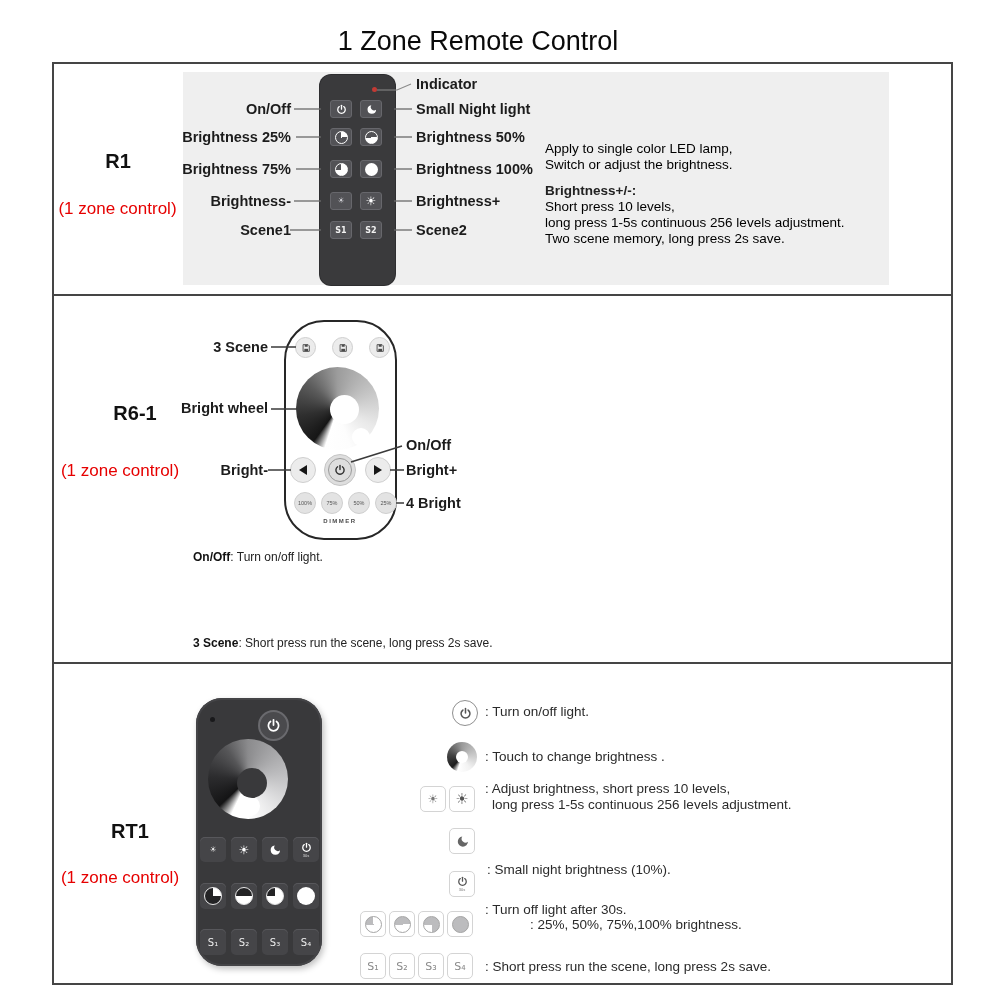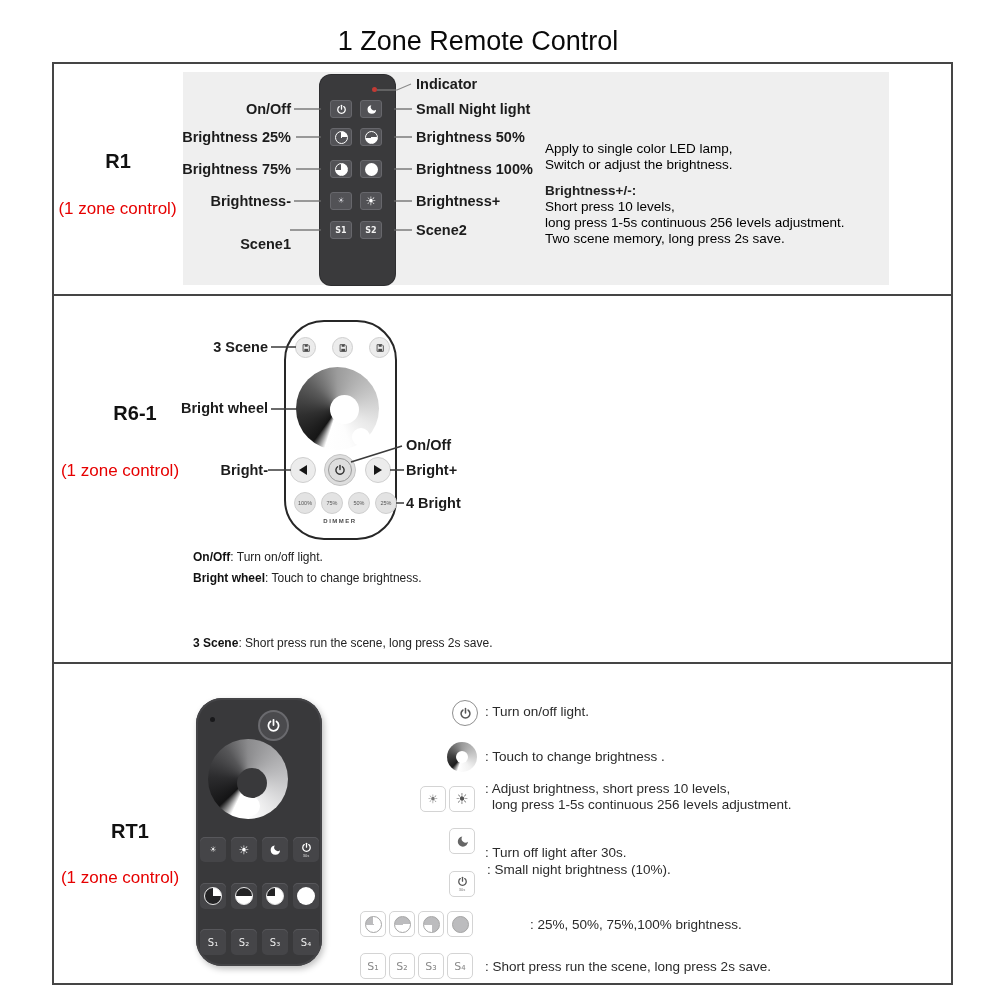--- a/index.html
+++ b/index.html
@@ -103,21 +103,21 @@
     </div>
     <div class="abs r1btn" style="left:40px;top:146px;">
       <span class="lbl subtxt">S2</span>
     </div>
   </div>
 
   <div class="abs callout" style="left:151px;top:101px;width:140px;text-align:right;">On/Off</div>
   <div class="abs callout" style="left:151px;top:129px;width:140px;text-align:right;">Brightness 25%</div>
   <div class="abs callout" style="left:151px;top:161px;width:140px;text-align:right;">Brightness 75%</div>
   <div class="abs callout" style="left:151px;top:193px;width:140px;text-align:right;">Brightness-</div>
-  <div class="abs callout" style="left:151px;top:222px;width:140px;text-align:right;margin-top:14px;">Scene1</div>
+  <div class="abs callout" style="left:151px;top:222px;width:140px;text-align:right;">Scene1</div>
   <div class="abs callout" style="left:416px;top:76px;">Indicator</div>
   <div class="abs callout" style="left:416px;top:101px;">Small Night light</div>
   <div class="abs callout" style="left:416px;top:129px;">Brightness 50%</div>
   <div class="abs callout" style="left:416px;top:161px;">Brightness 100%</div>
   <div class="abs callout" style="left:416px;top:193px;">Brightness+</div>
   <div class="abs callout" style="left:416px;top:222px;">Scene2</div>
 
   <div class="abs desc" style="left:545px;top:141px;">Apply to single color LED lamp,</div>
   <div class="abs desc" style="left:545px;top:157px;">Switch or adjust the brightness.</div>
   <div class="abs desc descb" style="left:545px;top:183px;">Brightness+/-:</div>
@@ -190,21 +190,20 @@
   <div class="abs dimmer" style="left:305px;top:518px;width:70px;">DIMMER</div>
 
   <div class="abs callout" style="left:168px;top:339px;width:100px;text-align:right;">3 Scene</div>
   <div class="abs callout" style="left:155px;top:400px;width:113px;text-align:right;">Bright wheel</div>
   <div class="abs callout" style="left:198px;top:462px;width:70px;text-align:right;">Bright-</div>
   <div class="abs callout" style="left:406px;top:437px;">On/Off</div>
   <div class="abs callout" style="left:406px;top:462px;">Bright+</div>
   <div class="abs callout" style="left:406px;top:495px;">4 Bright</div>
 
   <div class="abs feature" style="left:193px;top:550px;"><b>On/Off</b><span>: Turn on/off light.</span></div>
-  <div class="abs feature" style="left:193px;top:571px;"><b>Bright wheel</b><span>: Touch to change brightness.</span></div>
   <div class="abs feature" style="left:193px;top:636px;"><b>3 Scene</b><span>: Short press run the scene, long press 2s save.</span></div>
 
   <div class="abs model" style="left:80px;top:820px;width:100px;">RT1</div>
   <div class="abs zone" style="left:45px;top:868px;width:150px;">(1 zone control)</div>
 
   <div class="abs rtbody" style="left:196px;top:698px;width:126px;height:268px;">
     <div class="abs circle" style="left:14px;top:19px;width:5px;height:5px;background:#19191b;"></div>
     <div class="abs circle" style="left:62px;top:12px;width:31px;height:31px;background:#4a4a4d;border:2px solid #6a6a6e;display:flex;align-items:center;justify-content:center;box-sizing:border-box;color:#fff;">
       <span class="svgwrap" style="width:15px;height:15px;">
           <svg class="svgfit" viewBox="0 0 24 24">
@@ -302,21 +301,21 @@
 
   <div class="abs lbox" style="left:449px;top:871px;color:#555;flex-direction:column;">
     <span class="svgwrap" style="width:11px;height:11px;">
         <svg class="svgfit" viewBox="0 0 24 24">
           <path d="M12 2.8v8.4" stroke="currentColor" stroke-width="2.8" stroke-linecap="round" fill="none"></path>
           <path d="M7.2 5.6a8.2 8.2 0 1 0 9.6 0" stroke="currentColor" stroke-width="2.8" fill="none" stroke-linecap="round"></path>
         </svg>
       </span>
     <span style="font-size:4px;color:#777;">30s</span>
   </div>
-  <div class="abs legendtext" style="left:485px;top:845px;">: Turn off light after 30s.</div>
+  <div class="abs legendtext" style="left:485px;top:902px;">: Turn off light after 30s.</div>
 
   <div class="abs lbox" style="left:360px;top:911px;">
       <span class="lpie" style="background:conic-gradient(from 270deg,#bcbcbe 0 25%,#fff 0);"></span>
     </div>
   <div class="abs lbox" style="left:389px;top:911px;">
       <span class="lpie" style="background:conic-gradient(from 270deg,#bcbcbe 0 50%,#fff 0);"></span>
     </div>
   <div class="abs lbox" style="left:418px;top:911px;">
       <span class="lpie" style="background:conic-gradient(from 270deg,#bcbcbe 0 75%,#fff 0);"></span>
     </div>

